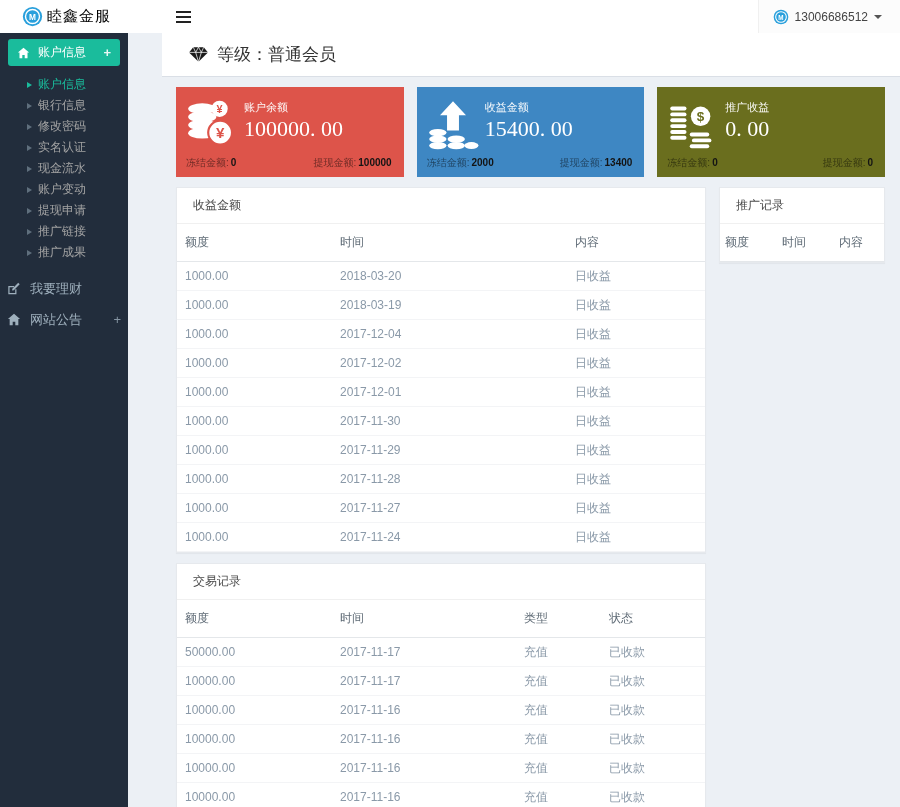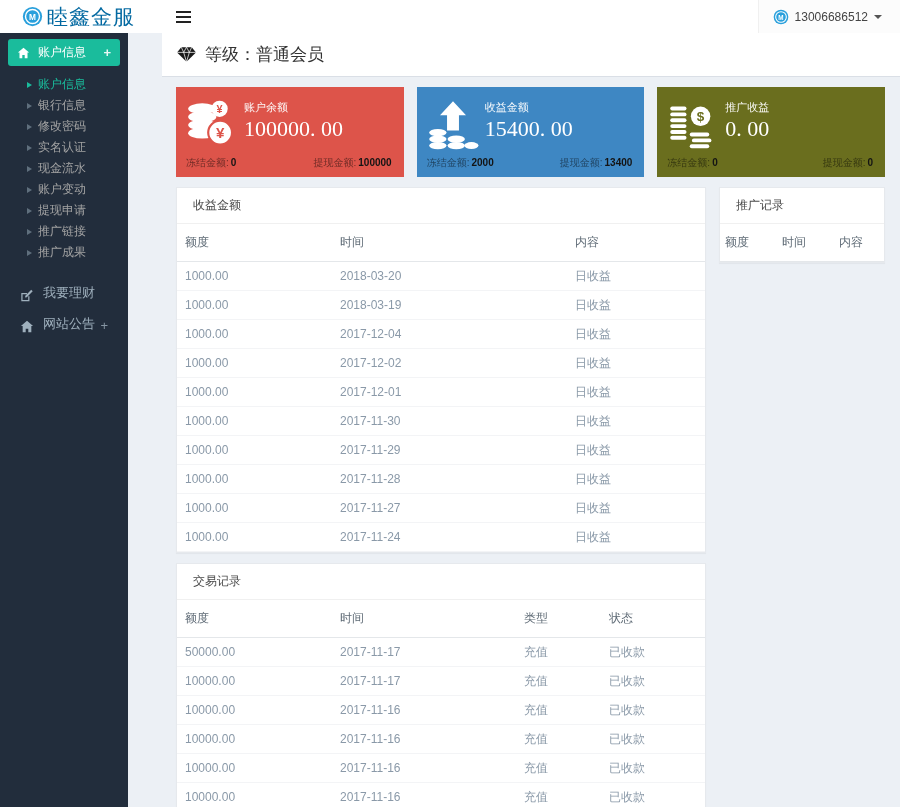--- a/index.html
+++ b/index.html
@@ -2,46 +2,46 @@
 <html><head>
 <meta charset="utf-8">
 <style>
   * { margin:0; padding:0; box-sizing:border-box; }
   html,body { width:900px; height:807px; font-family:"Liberation Sans",sans-serif; background:#ecf0f5; overflow:hidden; }
 
   
   .topbar { position:absolute; top:0; left:0; width:900px; height:33px; background:#fff; z-index:5; }
   .logo-area { position:absolute; left:0; top:0; width:162px; height:33px; display:flex; align-items:center; padding-left:22px; background:#fff; }
   .logo-area svg { width:21px; height:21px; margin-right:4px; }
-  .logo-text { font-size:21px; color:#0369a1; letter-spacing:1px; }
+  .logo-text { font-size:15px; color:#000000; letter-spacing:1px; }
   .hamburger { position:absolute; left:168px; top:0; width:30px; height:33px; display:flex; flex-direction:column; justify-content:center; align-items:center; gap:3px; cursor:pointer; }
   .hamburger span { display:block; width:15px; height:2px; background:#222; }
   .user-area { position:absolute; right:0; top:0; height:33px; display:flex; align-items:center; padding:0 18px 0 14px; border-left:1px solid #f0f0f0; background:#fcfcfc; cursor:pointer; }
   .user-area svg { width:16px; height:16px; margin-right:6px; }
   .user-phone { font-size:12px; color:#444;text-align:right; }
   .caret { width:0; height:0; border-left:4px solid transparent; border-right:4px solid transparent; border-top:4px solid #555; margin-left:6px; }
 
   
   .sidebar { position:absolute; left:0; top:33px; width:128px; bottom:0; background:#222d3c; }
   .menu-header { display:flex; align-items:center; margin:6px 8px 4px 8px; height:27px; padding:0 9px; border-radius:3px; font-size:12px; color:#aeb9c2; cursor:pointer; }
   .menu-header.active { background:#1abc9c; color:#fff; }
   .menu-header .mh-icon { width:13px; height:12px; margin-right:8px; flex:none; }
   .menu-header .expand { margin-left:auto; font-size:13px; font-weight:bold; opacity:.9; }
   .submenu { padding:4px 0 8px 0; }
   .subitem { display:flex; align-items:center; height:21px; padding-left:27px; font-size:12px; color:#a3a3a3; cursor:pointer; }
   .subitem::before { content:""; width:0; height:0; border-top:3.5px solid transparent; border-bottom:3.5px solid transparent; border-left:5px solid #5f6f7d; margin-right:6px; }
   .subitem.active { color:#1abc9c; }
   .subitem.active::before { border-left-color:#1abc9c; }
-  .side-link { display:flex; align-items:flex-end; height:27px; padding:0 20px; font-size:13px; color:#9fb0bd; cursor:pointer; margin-top:4px; }
+  .side-link { display:flex; align-items:center; height:27px; padding:0 7px; font-size:13px; color:#9fb0bd; cursor:pointer; margin-top:4px; }
   .side-link .mh-icon { width:14px; height:13px; margin-right:9px; }
   .side-link .expand { margin-left:auto; font-size:13px; opacity:.8; }
 
   
   .main { position:absolute; left:162px; top:33px; right:0; bottom:0; background:#ecf0f5; overflow:hidden; }
-  .content-header { height:44px; background:#fff; border-bottom:1px solid #dadfe6; display:flex; align-items:center; padding-left:14px; }
+  .content-header { height:44px; background:#fff; border-bottom:1px solid #dadfe6; display:flex; align-items:center; padding-left:26px; }
   .content-header svg { width:21px; height:17px; margin-right:8px; }
   .level-text { font-size:17px; color:#333; }
 
   
   .cards { display:flex; gap:13px; margin:10px 15px 0 14px; }
   .card { flex:1; height:90px; position:relative; color:#fff; overflow:hidden; }
   .card-body { display:flex; padding:10px 8px 0 10px; }
   .card-icon { width:52px; height:52px; flex:none; margin-top:2px; }
   .card-icon svg { width:100%; height:100%; }
   .card-info { margin-left:6px; min-width:0; }

